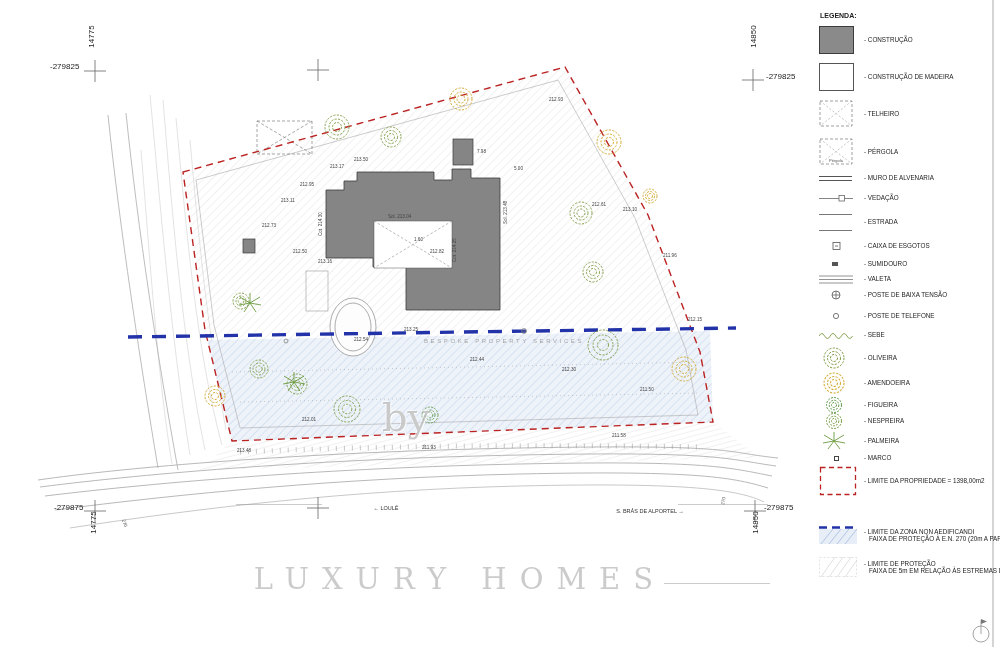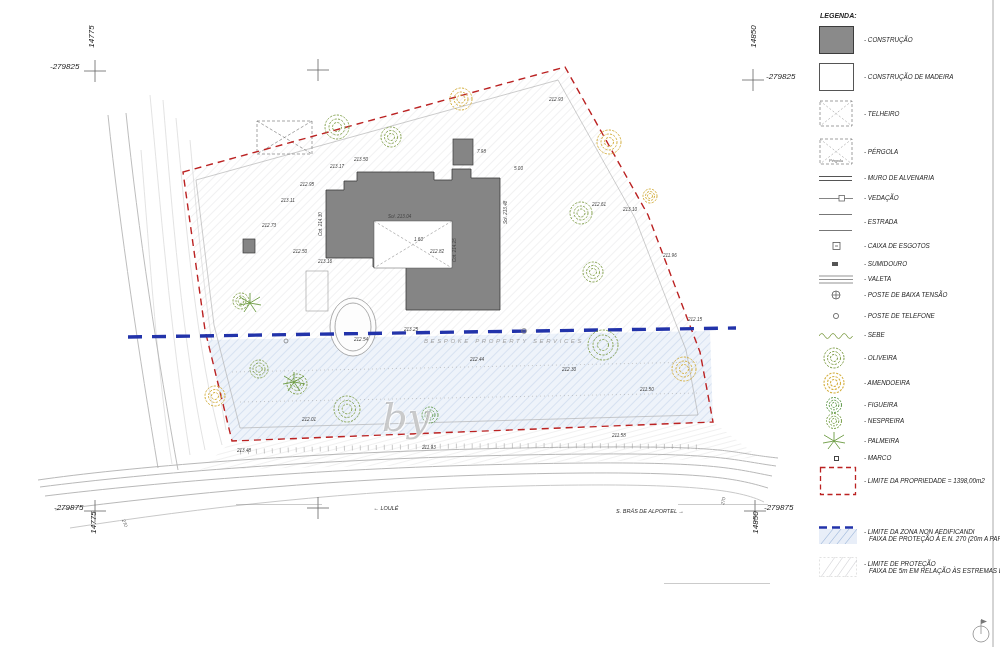--- a/index.html
+++ b/index.html
@@ -1,17 +1,17 @@
 <!DOCTYPE html>
 <html><head>
 <meta charset="utf-8">
 <style>
   html,body{margin:0;padding:0;background:#fff;}
   body{width:1000px;height:647px;overflow:hidden;font-family:"Liberation Sans",sans-serif;}
-  #page{position:relative;width:876px;height:647px;background:#fff;font-style:italic;}
+  #page{position:relative;width:876px;height:647px;background:#fff;}
   #plan-svg{position:absolute;left:0;top:0;z-index:1;}
   .corner-label{position:absolute;z-index:2;font-size:8px;color:#222;font-family:"Liberation Sans",sans-serif;white-space:nowrap;}
   .rot{transform:rotate(-90deg);transform-origin:center;text-align:center;width:34px;}
   
   .lg-row{position:absolute;z-index:2;display:flex;align-items:center;}
   .lg-swatch{width:38px;display:flex;justify-content:flex-start;align-items:center;flex:0 0 38px;}
   .lg-label{margin-left:7px;font-size:6.3px;line-height:7.5px;color:#222;white-space:nowrap;}
   .lg-label .l2{padding-left:5px;}
   #legend-title{position:absolute;left:820px;top:12px;z-index:2;font-size:7px;font-weight:bold;color:#222;}
   .sw-construction{width:33px;height:26px;background:#8a8a8a;border:1px solid #3c3c3c;}
@@ -508,15 +508,16 @@
     <div class="lg-label">
       <div>- LIMITE DE PROTEÇÃO</div>
       <div class="l2">FAIXA DE 5m EM RELAÇÃO ÀS ESTREMAS DA PROPRIEDADE</div>
     </div>
   </div>
 
   <div class="wm" id="wm-qc-sub">BESPOKE PROPERTY SERVICES</div>
   <div class="wm" id="wm-by">by</div>
   <div class="wm-line" id="wm-line-l"></div>
   <div class="wm-line" id="wm-line-r"></div>
+  <div class="wm" id="wm-tagline">LUXURY HOMES</div>
   <div class="wm-line" id="wm-line-b"></div>
 
 </div>
 
 </body></html>

